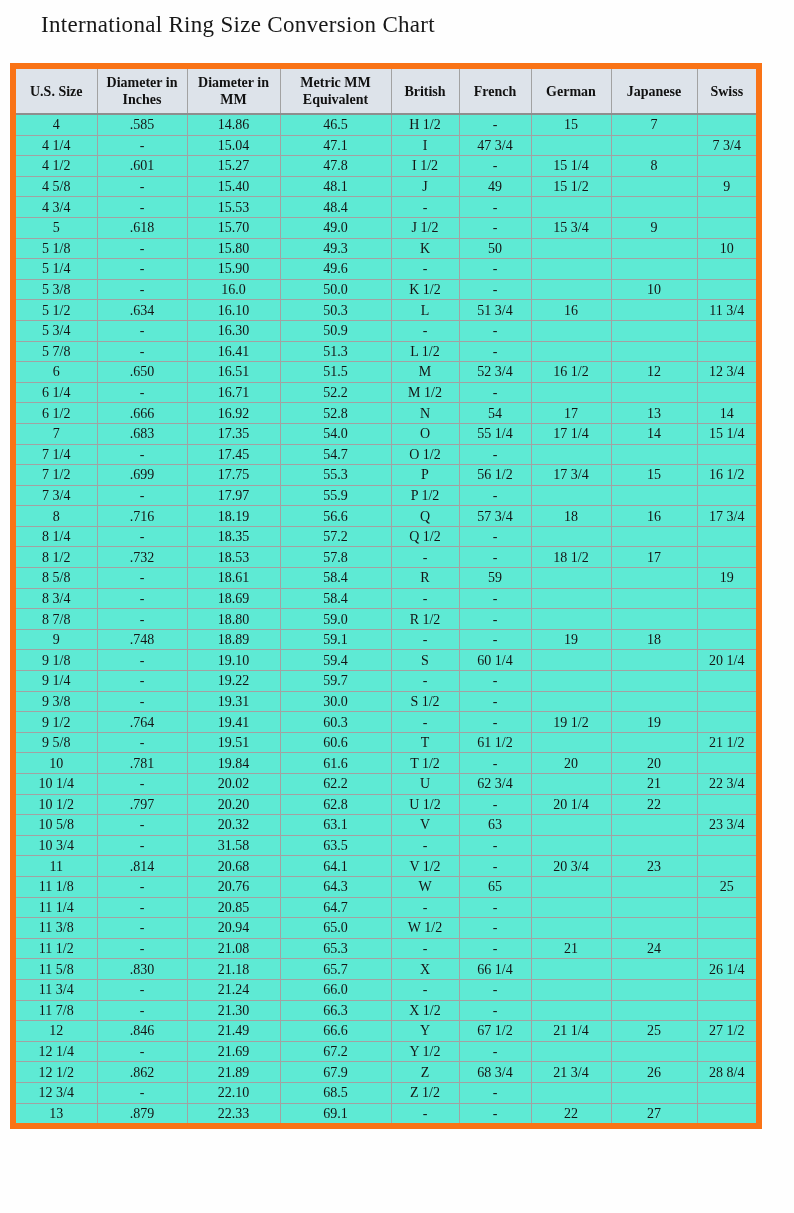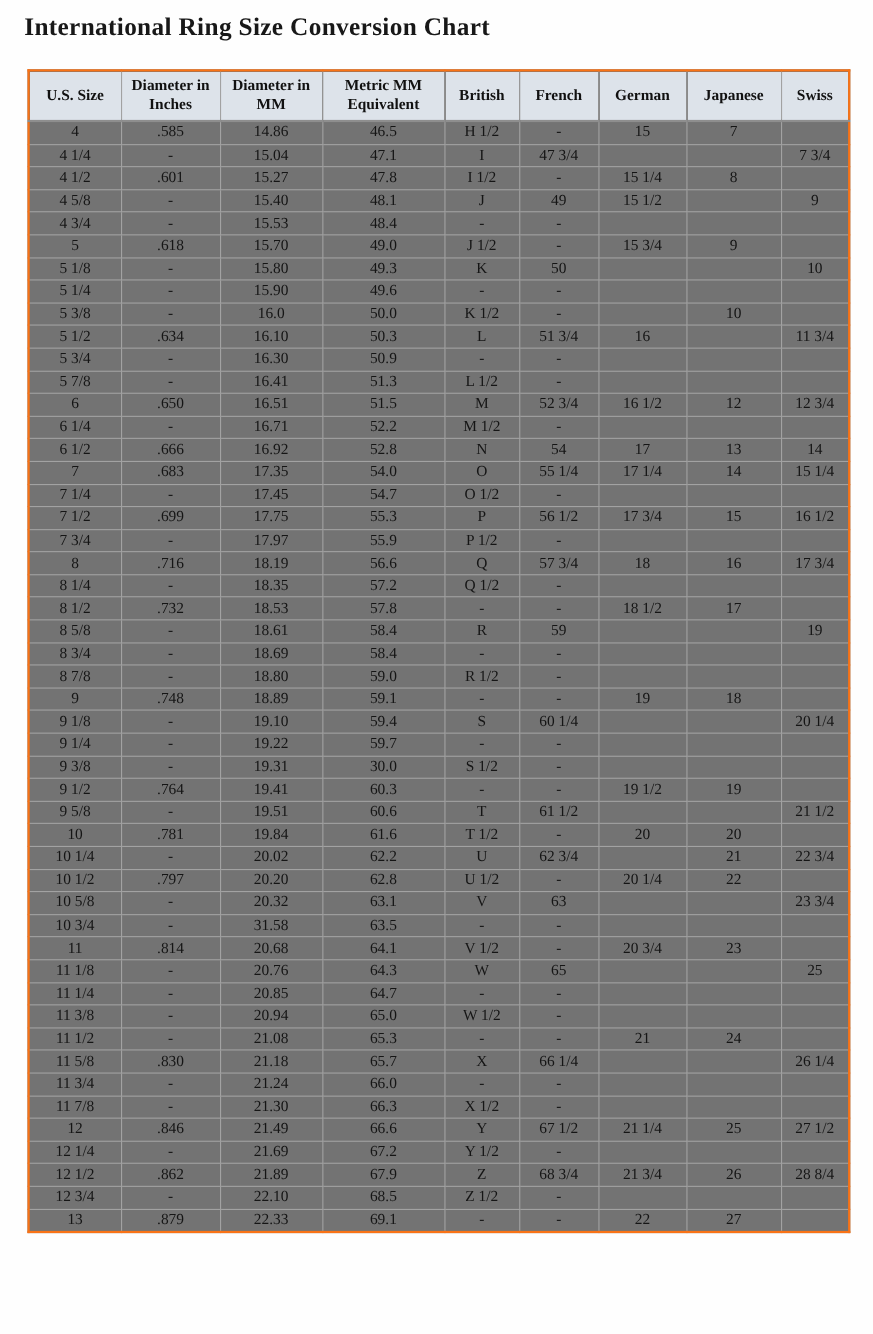--- a/index.html
+++ b/index.html
@@ -14,33 +14,33 @@
   .page {
     width: 794px;
     height: 1213px;
     background: #fefefe;
     box-sizing: border-box;
     overflow: hidden;
   }
   h1.title {
     font-family: "Liberation Serif", serif;
     font-size: 23px;
-    font-weight: bold;
+    font-weight: normal;
     color: #181818;
     margin: 0;
-    padding: 12px 0 0 22px;
+    padding: 12px 0 0 41px;
     letter-spacing: 0.3px;
   }
   table.ring-table {
     border-collapse: collapse;
     table-layout: fixed;
-    margin: 25px 0 0 25px;
+    margin: 25px 0 0 10px;
     width: 746px;
-    border: 2px solid #f97316;
-    background: #737373;
+    border: 6px solid #f97316;
+    background: #5eead4;
   }
   table.ring-table th,
   table.ring-table td {
     border: 1px solid #a2a2a2;
     text-align: center;
     vertical-align: middle;
     font-family: "Liberation Serif", serif;
     overflow: hidden;
     white-space: nowrap;
   }

